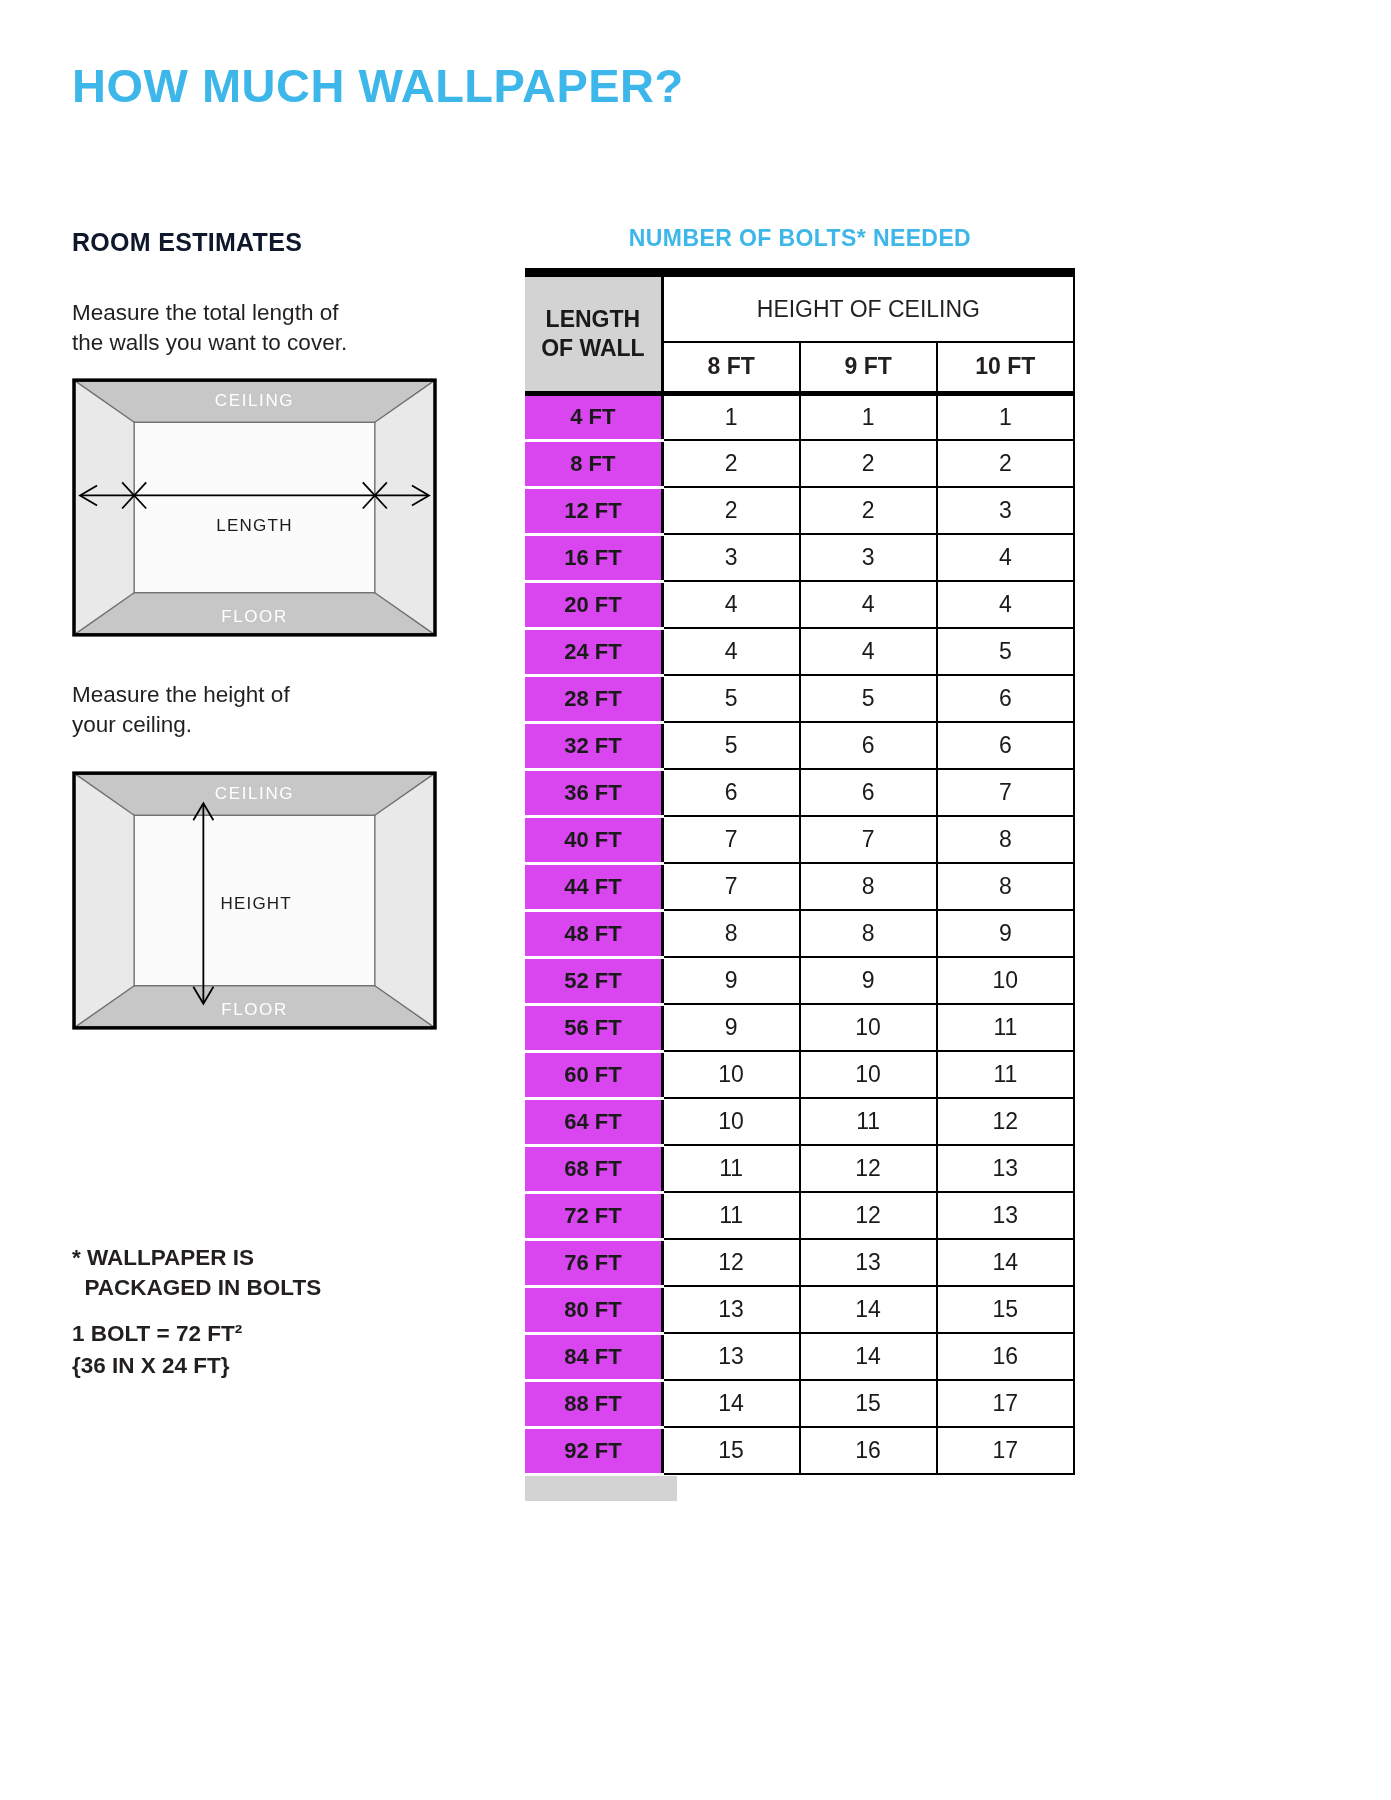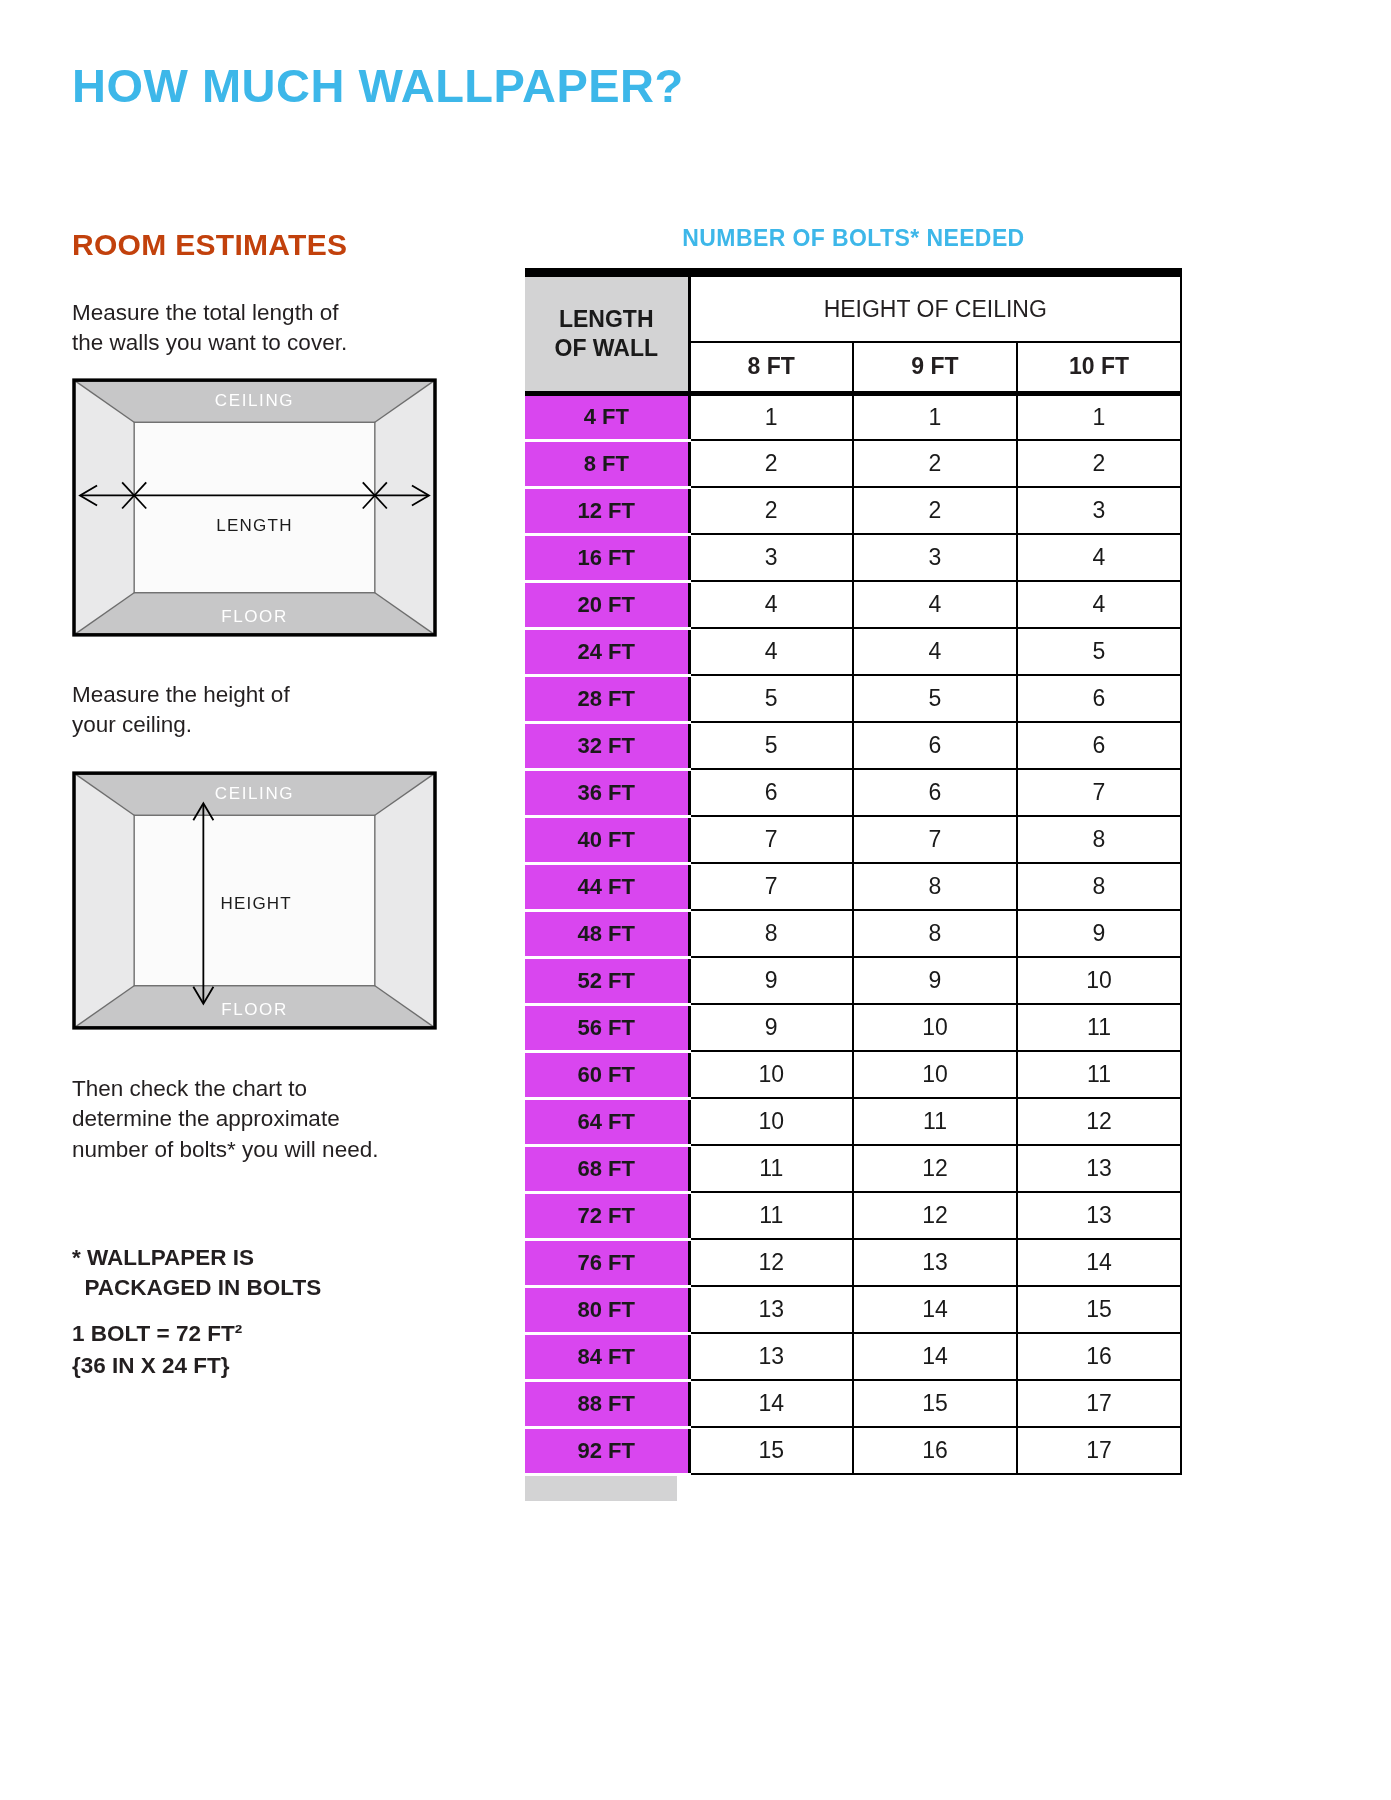--- a/index.html
+++ b/index.html
@@ -6,21 +6,21 @@
   html,body { background:#ffffff; }
   body { font-family:"Liberation Sans", sans-serif; color:#231f20; }
   .page { position:relative; width:1391px; height:1800px; background:#ffffff; overflow:hidden; }
 
   .title { position:absolute; left:72px; top:58px; font-size:47px; font-weight:bold;
            color:#3db7e9; letter-spacing:0.5px; }
 
   
   .left-col { position:absolute; left:72px; top:228px; width:390px; height:1250px; }
   .left-col > * { position:absolute; left:0; }
-  .section-heading { top:0; color:#c2410c; font-size:30px; font-weight:bold; letter-spacing:0.3px; }
+  .section-heading { top:0; color:#0f172a; font-size:25px; font-weight:bold; letter-spacing:0.3px; }
   .body-text { font-size:22.5px; line-height:1.35; white-space:pre-line; color:#231f20; }
   .step1 { top:70px; }
   .step2 { top:452px; }
   .step3 { top:846px; }
   .diagram { width:365px; height:259px; display:block; }
   .diagram1 { top:150px; }
   .diagram2 { top:543px; }
   .footnote { top:1015px; font-size:22.5px; font-weight:bold; line-height:1.35; white-space:pre-wrap; }
   .bolt-info { top:1090px; font-size:22.5px; font-weight:bold; line-height:1.4; }
 
@@ -31,21 +31,21 @@
   .outer { fill:none; stroke:#000000; stroke-width:3.5; }
   .persp { stroke:#6e6e6e; stroke-width:1.4; }
   .dlabel { fill:#ffffff; font-size:17px; letter-spacing:1.6px; text-anchor:middle;
             font-family:"Liberation Sans", sans-serif; }
   .dtext  { fill:#1c1c1c; font-size:17px; letter-spacing:1.2px;
             font-family:"Liberation Sans", sans-serif; }
   .aline { stroke:#000; stroke-width:1.8; }
   .ahead { fill:none; stroke:#000; stroke-width:1.8; }
 
   
-  .right-col { position:absolute; left:525px; top:225px; width:657px; }
+  .right-col { position:absolute; left:525px; top:225px; width:550px; }
   .table-heading { color:#3db7e9; font-size:23px; font-weight:bold; text-align:center;
                    letter-spacing:0.4px; line-height:26px; }
   .table-wrap { margin-top:17px; border-top:9px solid #000; }
   table { width:100%; border-collapse:collapse; table-layout:fixed; }
   col.c0 { width:25%; } col.c1 { width:25%; } col.c2 { width:25%; } col.c3 { width:25%; }
   th, td { text-align:center; vertical-align:middle; }
   .len-head { background:#d3d3d4; color:#1a1a1a; font-size:23px; font-weight:bold;
               white-space:pre-line; line-height:1.25; height:116px;
               border-right:3px solid #000; border-bottom:5px solid #000; }
   .ceil-head { background:#fff; font-size:23px; font-weight:normal; height:64px;
@@ -108,23 +108,20 @@
       <line class="persp" x1="362" y1="256" x2="302" y2="214"></line>
       <rect class="outer" x="2" y="2" width="360" height="254"></rect>
       <text class="dlabel" x="182" y="28">CEILING</text>
       <text class="dlabel" x="182" y="243">FLOOR</text>
       <line class="aline" x1="131" y1="33" x2="131" y2="231"></line>
       <polyline class="ahead" points="121,49 131,32 141,49"></polyline>
       <polyline class="ahead" points="121,215 131,232 141,215"></polyline>
       <text class="dtext" x="148" y="137" text-anchor="start">HEIGHT</text>
     </svg>
 
-    <p class="body-text step3">Then check the chart to
-determine the approximate
-number of bolts* you will need.</p>
 
     <p class="footnote">* WALLPAPER IS
   PACKAGED IN BOLTS</p>
 
     <div class="bolt-info">
       <div>1 BOLT = 72 FT²</div>
       <div>{36 IN X 24 FT}</div>
     </div>
   </div>
 

